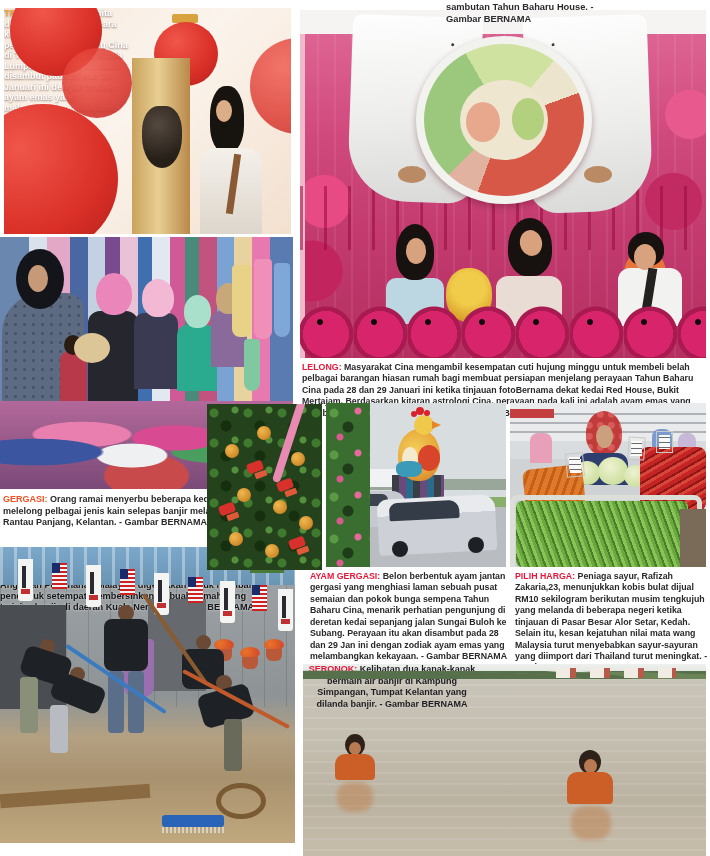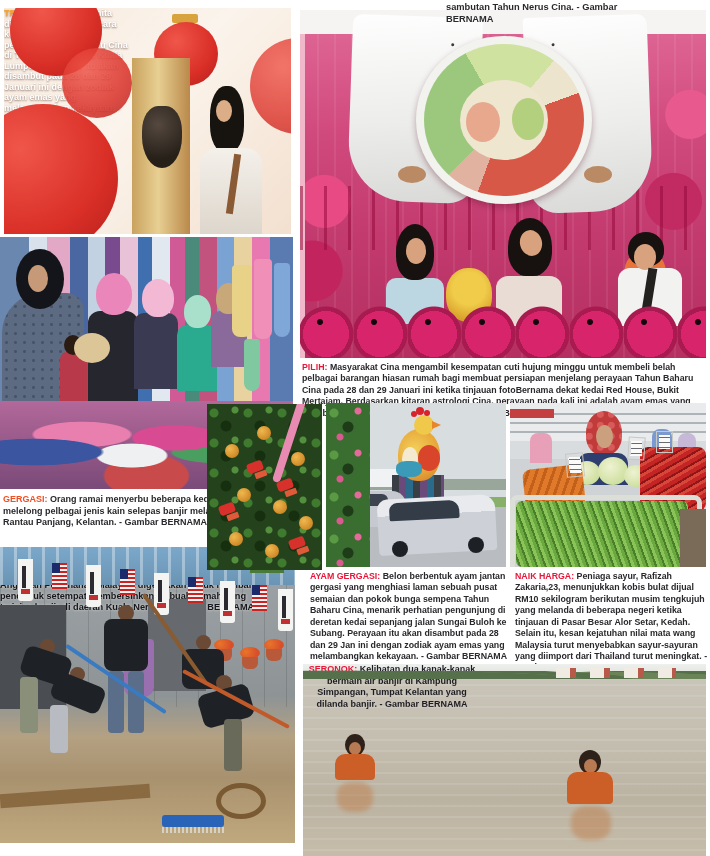--- a/index.html
+++ b/index.html
@@ -220,21 +220,21 @@
   .kid-shirt{position:absolute;background:#cc5f28;border-radius:10px 10px 4px 4px;}
   .kid-ref{position:absolute;background:#c07944;opacity:.45;border-radius:40%;filter:blur(2px);}
   #cap-seronok{left:116px;top:112px;width:178px;text-align:center;font:bold 9px/1.3 "Liberation Sans",sans-serif;color:#1c1c22;}
 </style>
 </head>
 <body>
 
 <div id="page">
 
   <div id="cap-top" class="cap">
-    <span>sambutan Tahun Nerus Cina. - Gambar BERNAMA</span>
+    <span>sambutan Tahun Baharu House. - Gambar BERNAMA</span>
   </div>
 
   <div id="ph-tradisi" class="ph">
     <div class="lant abs" style="left:-36px;top:96px;width:150px;height:150px;"></div>
     <div class="lant abs" style="left:6px;top:-24px;width:92px;height:92px;"></div>
     <div class="lant abs" style="left:58px;top:40px;width:70px;height:70px;opacity:.85;"></div>
     <div class="lantcap abs" style="left:168px;top:6px;width:26px;height:9px;"></div>
     <div class="lant abs" style="left:150px;top:14px;width:64px;height:64px;"></div>
     <div class="lant abs" style="left:246px;top:30px;width:96px;height:96px;opacity:.8;"></div>
     <div id="shrine" class="abs"></div>
@@ -267,21 +267,21 @@
     <div class="facep" style="left:220px;top:220px;width:22px;height:26px;transform:rotate(-14deg);"></div>
     <div id="shirt3" class="abs"></div>
     <div class="hairp" style="left:328px;top:222px;width:36px;height:34px;"></div>
     <div class="facep" style="left:334px;top:234px;width:22px;height:26px;"></div>
     <div id="strap3" class="abs"></div>
     <div id="lion" class="abs"></div>
     <div id="plush-row" class="abs"></div>
   </div>
 
   <div id="cap-pilih" class="cap">
-    <span class="lead red">PILIH:</span>
+    <span class="lead red">LELONG:</span>
     <span>Masyarakat Cina mengambil kesempatan cuti hujung minggu untuk membeli belah pelbagai barangan hiasan rumah bagi membuat persiapan menjelang perayaan Tahun Baharu Cina pada 28 dan 29 Januari ini ketika tinjauan fotoBernama dekat kedai Red House, Bukit Mertajam. Berdasarkan kitaran astrologi Cina, perayaan pada kali ini adalah ayam emas yang membawa simbolik kepada kekayaan. - Gambar BERNAMA</span>
   </div>
 
   <div id="ph-lelong" class="ph">
     <div id="lw-body" class="abs"></div>
     <div id="lw-head" class="abs"></div>
     <div id="lw-face" class="abs"></div>
     <div id="child-l" class="abs"></div>
     <div id="w2-body" class="abs"></div>
     <div id="w2-head" class="abs"></div>
@@ -364,21 +364,21 @@
     <div class="sign" style="left:146px;top:28px;width:11px;height:14px;"></div>
     <div id="mk-table" class="abs"></div>
   </div>
 
   <div id="cap-ayam" class="cap">
     <span class="lead red">AYAM GERGASI:</span>
     <span>Belon berbentuk ayam jantan gergasi yang menghiasi laman sebuah pusat semaian dan pokok bunga sempena Tahun Baharu Cina, menarik perhatian pengunjung di deretan kedai sepanjang jalan Sungai Buloh ke Subang. Perayaan itu akan disambut pada 28 dan 29 Jan ini dengan zodiak ayam emas yang melambangkan kekayaan. - Gambar BERNAMA</span>
   </div>
 
   <div id="cap-naik" class="cap">
-    <span class="lead red">NAIK HARGA:</span>
+    <span class="lead red">PILIH HARGA:</span>
     <span>Peniaga sayur, Rafizah Zakaria,23, menunjukkan kobis bulat dijual RM10 sekilogram berikutan musim tengkujuh yang melanda di beberapa negeri ketika tinjauan di Pasar Besar Alor Setar, Kedah. Selain itu, kesan kejatuhan nilai mata wang Malaysia turut menyebabkan sayur-sayuran yang diimport dari Thailand turut meningkat. - Gambar BERNAMA</span>
   </div>
 
   <div id="ph-kerjasama" class="ph">
     <div id="kj-wall" class="abs"></div>
     <div id="kj-door1" class="abs"></div>
     <div id="kj-door2" class="abs"></div>
     <div id="kj-roof" class="abs"></div>
     <div id="kj-palm" class="abs"></div>
     <div class="banner" style="left:18px;top:12px;"></div>

